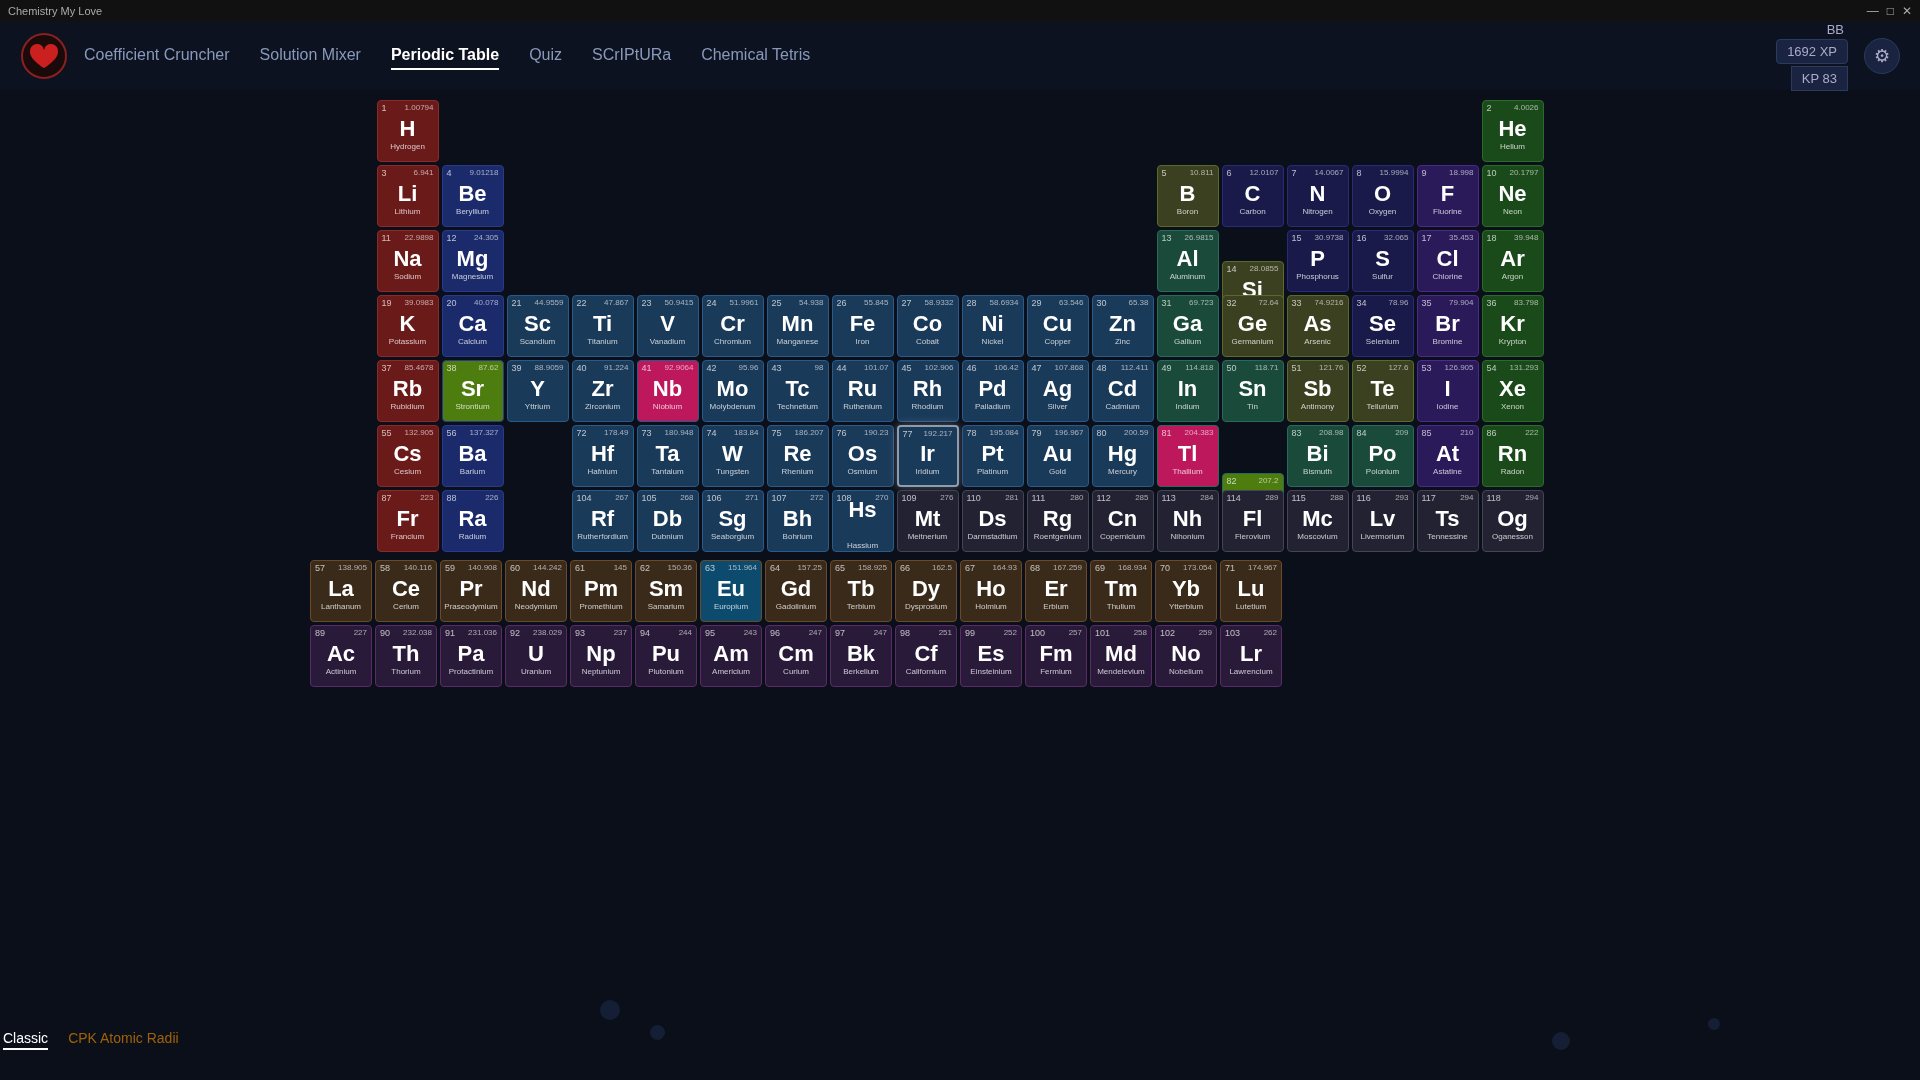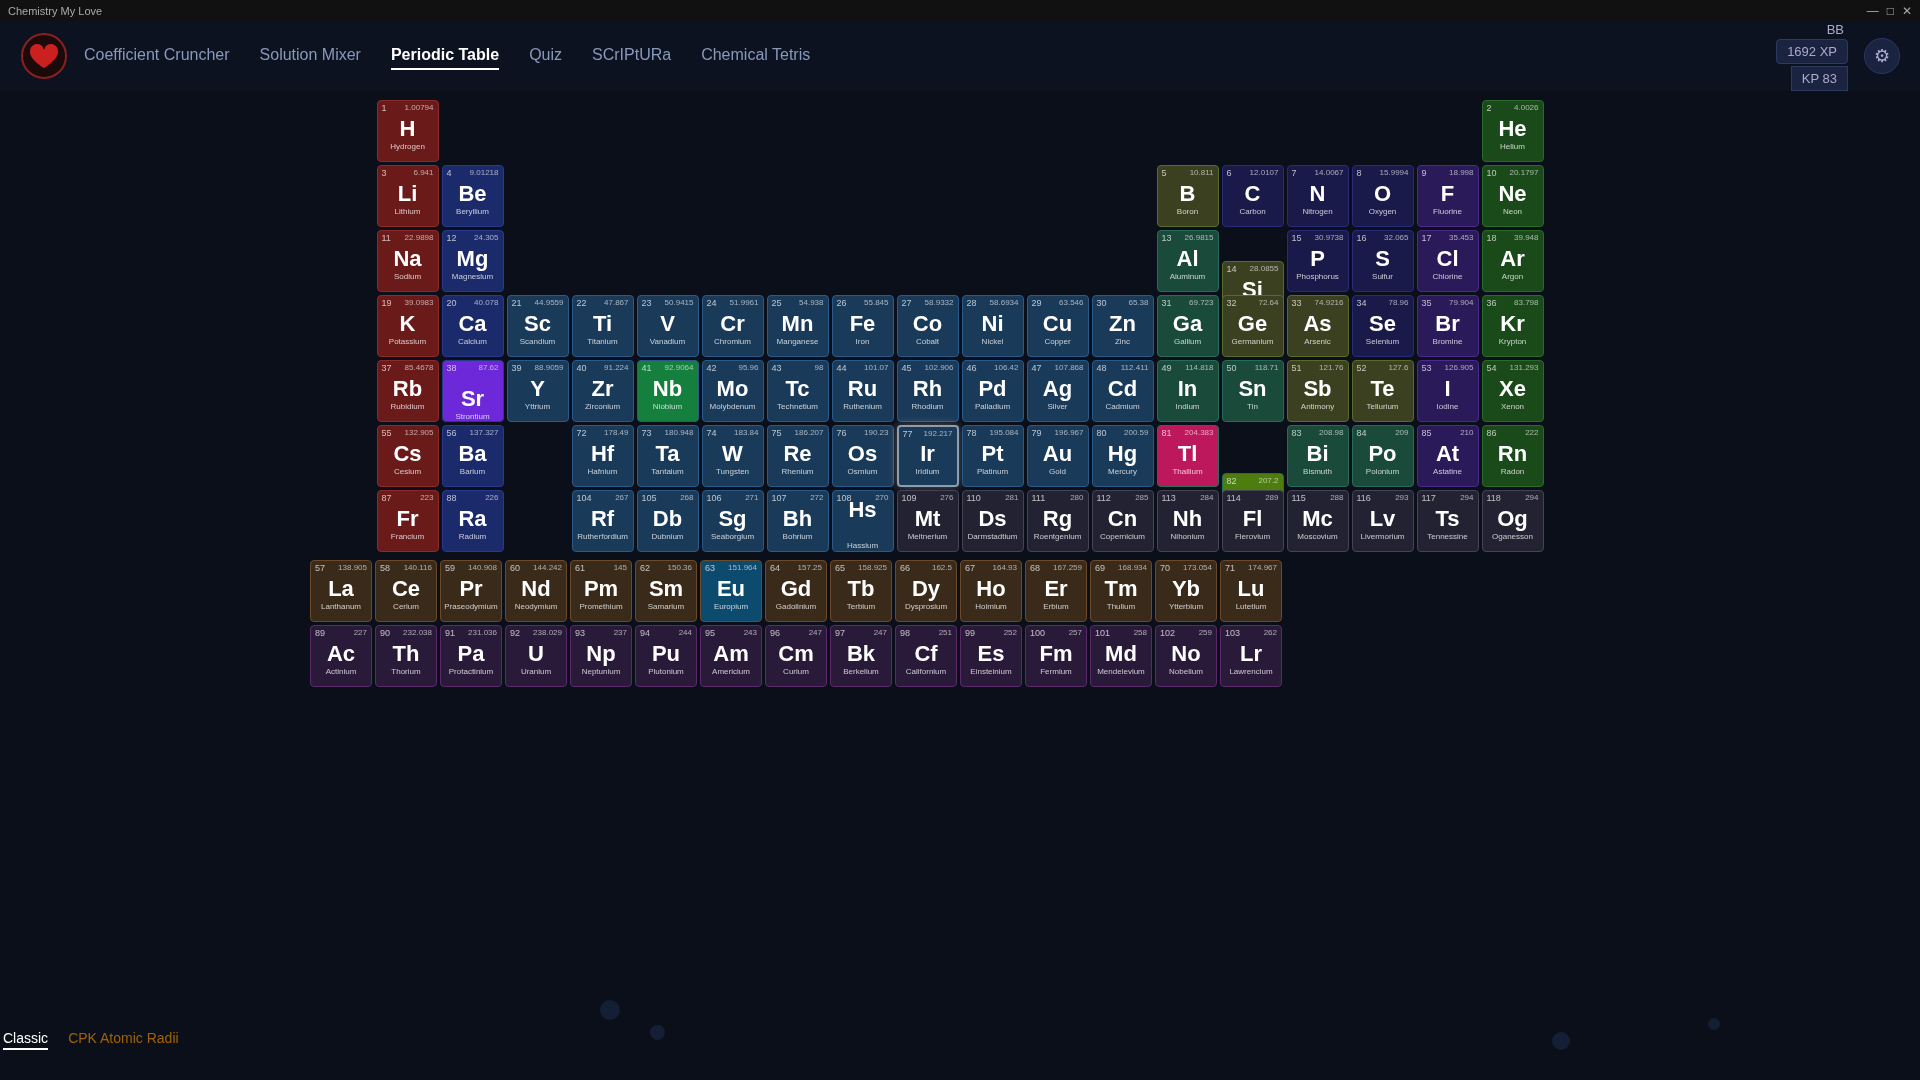--- a/index.html
+++ b/index.html
@@ -432,39 +432,39 @@
     <span class="atomic-mass">83.798</span>
     <span class="symbol">Kr</span>
     <span class="name">Krypton</span>
   </div>
       <div class="element" style="background: rgb(107, 26, 26); border: 1px solid rgb(139, 42, 42); grid-area: 5 / 1;">
     <span class="atomic-num">37</span>
     <span class="atomic-mass">85.4678</span>
     <span class="symbol">Rb</span>
     <span class="name">Rubidium</span>
   </div>
-      <div class="element" style="background: #6d28d9; border: 1px solid rgb(42, 58, 139); grid-area: 5 / 2; justify-content: flex-end;">
+      <div class="element" style="background: #4d7c0f; border: 1px solid rgb(42, 58, 139); grid-area: 5 / 2;">
     <span class="atomic-num">38</span>
     <span class="atomic-mass">87.62</span>
     <span class="symbol">Sr</span>
     <span class="name">Strontium</span>
   </div>
       <div class="element" style="background: rgb(26, 58, 90); border: 1px solid rgb(42, 90, 138); grid-area: 5 / 3;">
     <span class="atomic-num">39</span>
     <span class="atomic-mass">88.9059</span>
     <span class="symbol">Y</span>
     <span class="name">Yttrium</span>
   </div>
       <div class="element" style="background: rgb(26, 58, 90); border: 1px solid rgb(42, 90, 138); grid-area: 5 / 4;">
     <span class="atomic-num">40</span>
     <span class="atomic-mass">91.224</span>
     <span class="symbol">Zr</span>
     <span class="name">Zirconium</span>
   </div>
-      <div class="element" style="background: #15803d; border: 1px solid rgb(42, 90, 138); grid-area: 5 / 5;">
+      <div class="element" style="background: #be185d; border: 1px solid rgb(42, 90, 138); grid-area: 5 / 5;">
     <span class="atomic-num">41</span>
     <span class="atomic-mass">92.9064</span>
     <span class="symbol">Nb</span>
     <span class="name">Niobium</span>
   </div>
       <div class="element" style="background: rgb(26, 58, 90); border: 1px solid rgb(42, 90, 138); grid-area: 5 / 6;">
     <span class="atomic-num">42</span>
     <span class="atomic-mass">95.96</span>
     <span class="symbol">Mo</span>
     <span class="name">Molybdenum</span>

